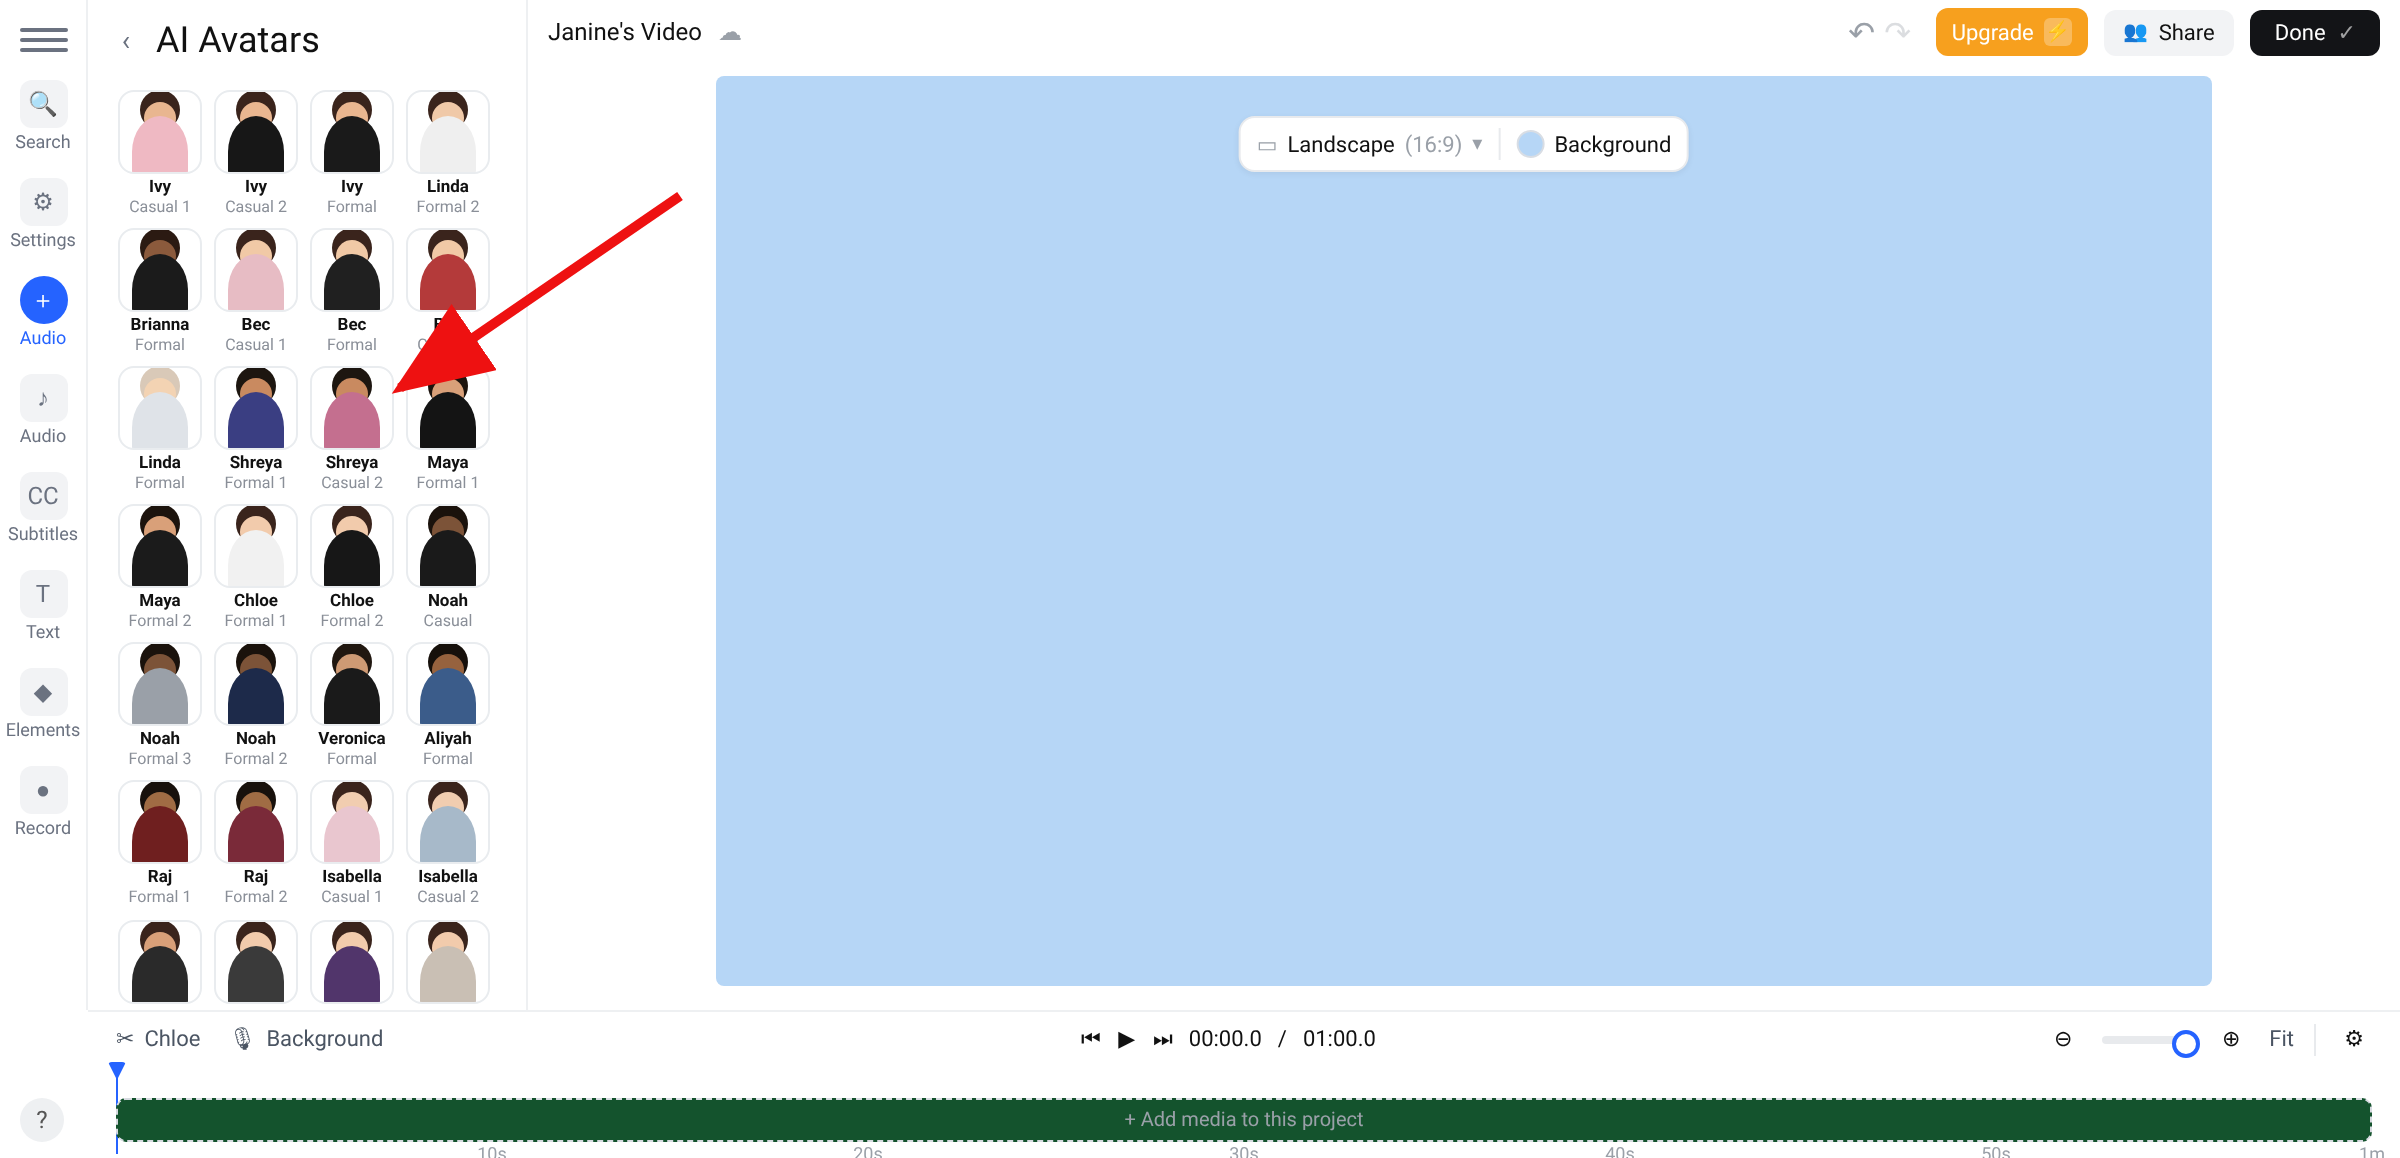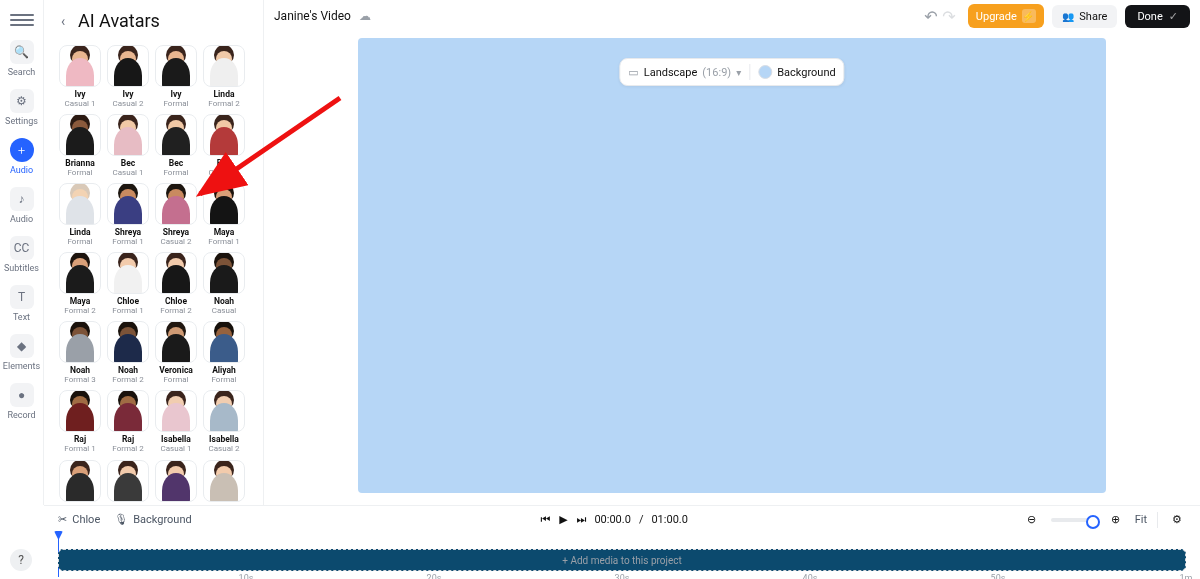--- a/index.html
+++ b/index.html
@@ -66,21 +66,21 @@
 .toolbar .slider { width: 46px; height: 4px; background: #e8eaed; border-radius: 4px; position: relative; }
 .toolbar .slider::after { content: ""; position: absolute; right: -3px; top: -3px; width: 10px; height: 10px; border-radius: 50%; background: #fff; border: 2px solid #2563ff; }
 .toolbar .vline { width: 1px; height: 16px; background: #e8eaed; }
 
 .timeline { position: absolute; left: 44px; right: 0; bottom: 0; height: 46px; background: #fff; }
 .ruler { position: absolute; left: 14px; right: 14px; top: 0; height: 12px; font-size: 9px; color: #9aa0a8; margin-top: 40px; }
 .ruler .tick { position: absolute; top: 0; transform: translateX(-50%); }
 .ruler .mini { position: absolute; top: 8px; width: 1px; height: 2px; background: #cfd3d9; }
 .playhead { position: absolute; left: 14px; top: 0; width: 1px; height: 44px; background: #2563ff; }
 .playhead::before { content: ""; position: absolute; left: -4px; top: -2px; width: 9px; height: 9px; background: #2563ff; clip-path: polygon(50% 100%, 0 0, 100% 0); border-radius: 2px; }
-.track { position: absolute; left: 14px; right: 14px; top: 16px; height: 22px; border-radius: 5px; border: 1px dashed #d6dae0; background: #0c4a6e; display: flex; align-items: center; justify-content: center; color: #9aa0a8; font-size: 10px; cursor: pointer; text-align: right; }
+.track { position: absolute; left: 14px; right: 14px; top: 16px; height: 22px; border-radius: 5px; border: 1px dashed #d6dae0; background: #14532d; display: flex; align-items: center; justify-content: center; color: #9aa0a8; font-size: 10px; cursor: pointer; text-align: right; }
 </style>
 </head>
 <body>
 
 <div class="vnav">
   <div class="hamb">
       <span></span>
       <span></span>
       <span></span>
     </div>

